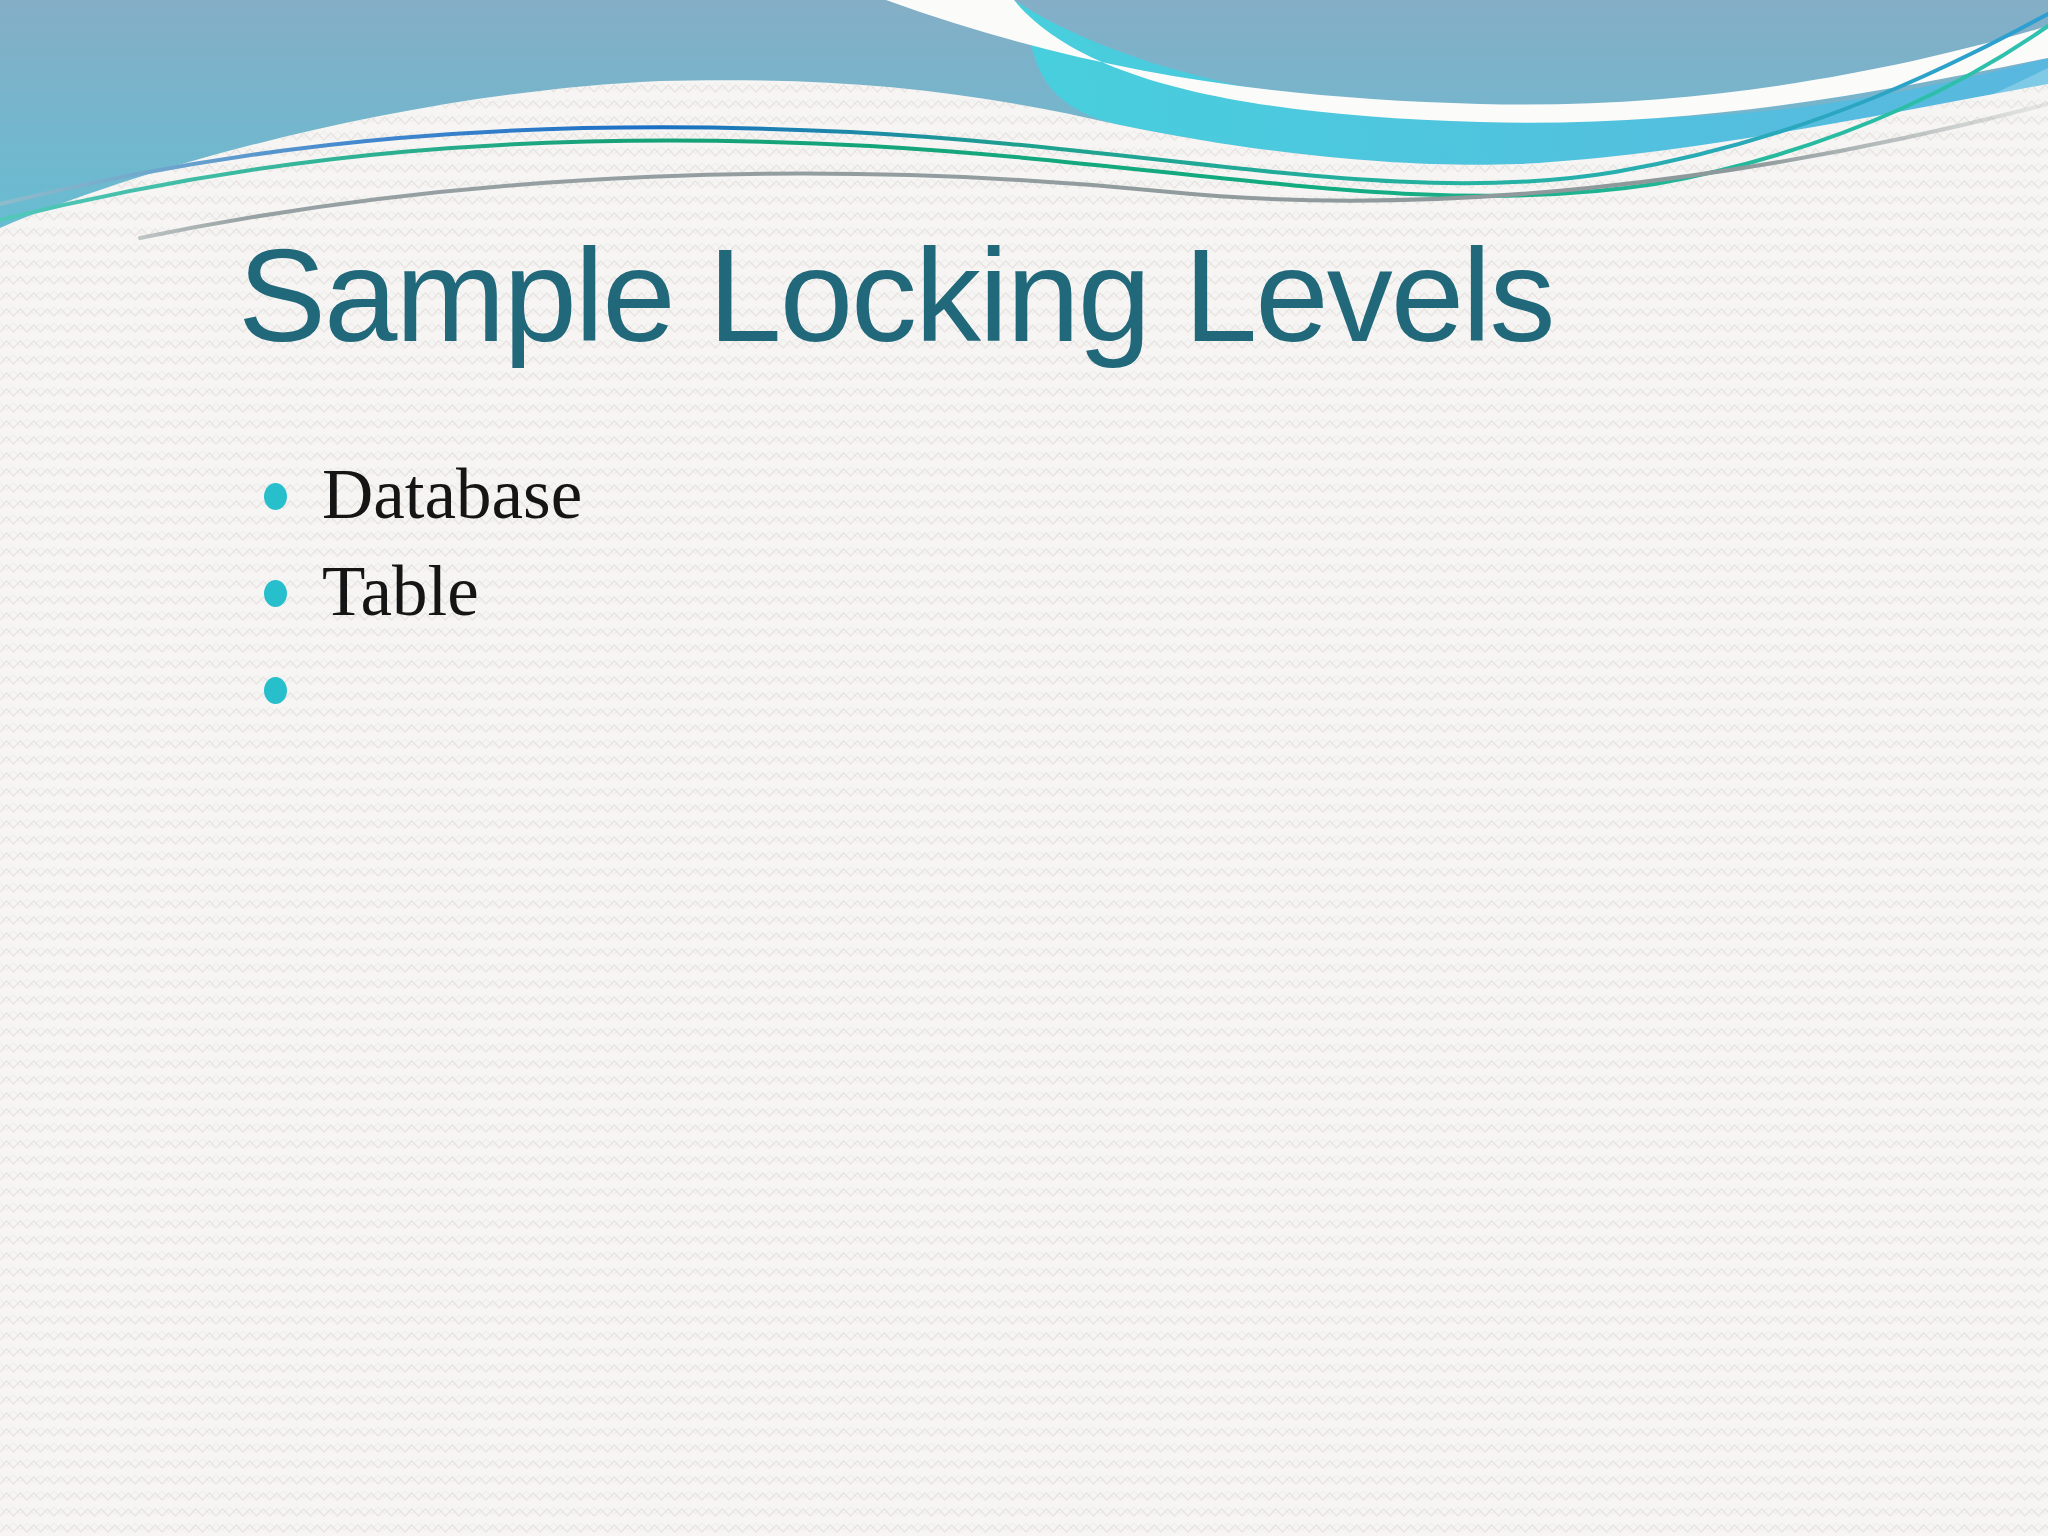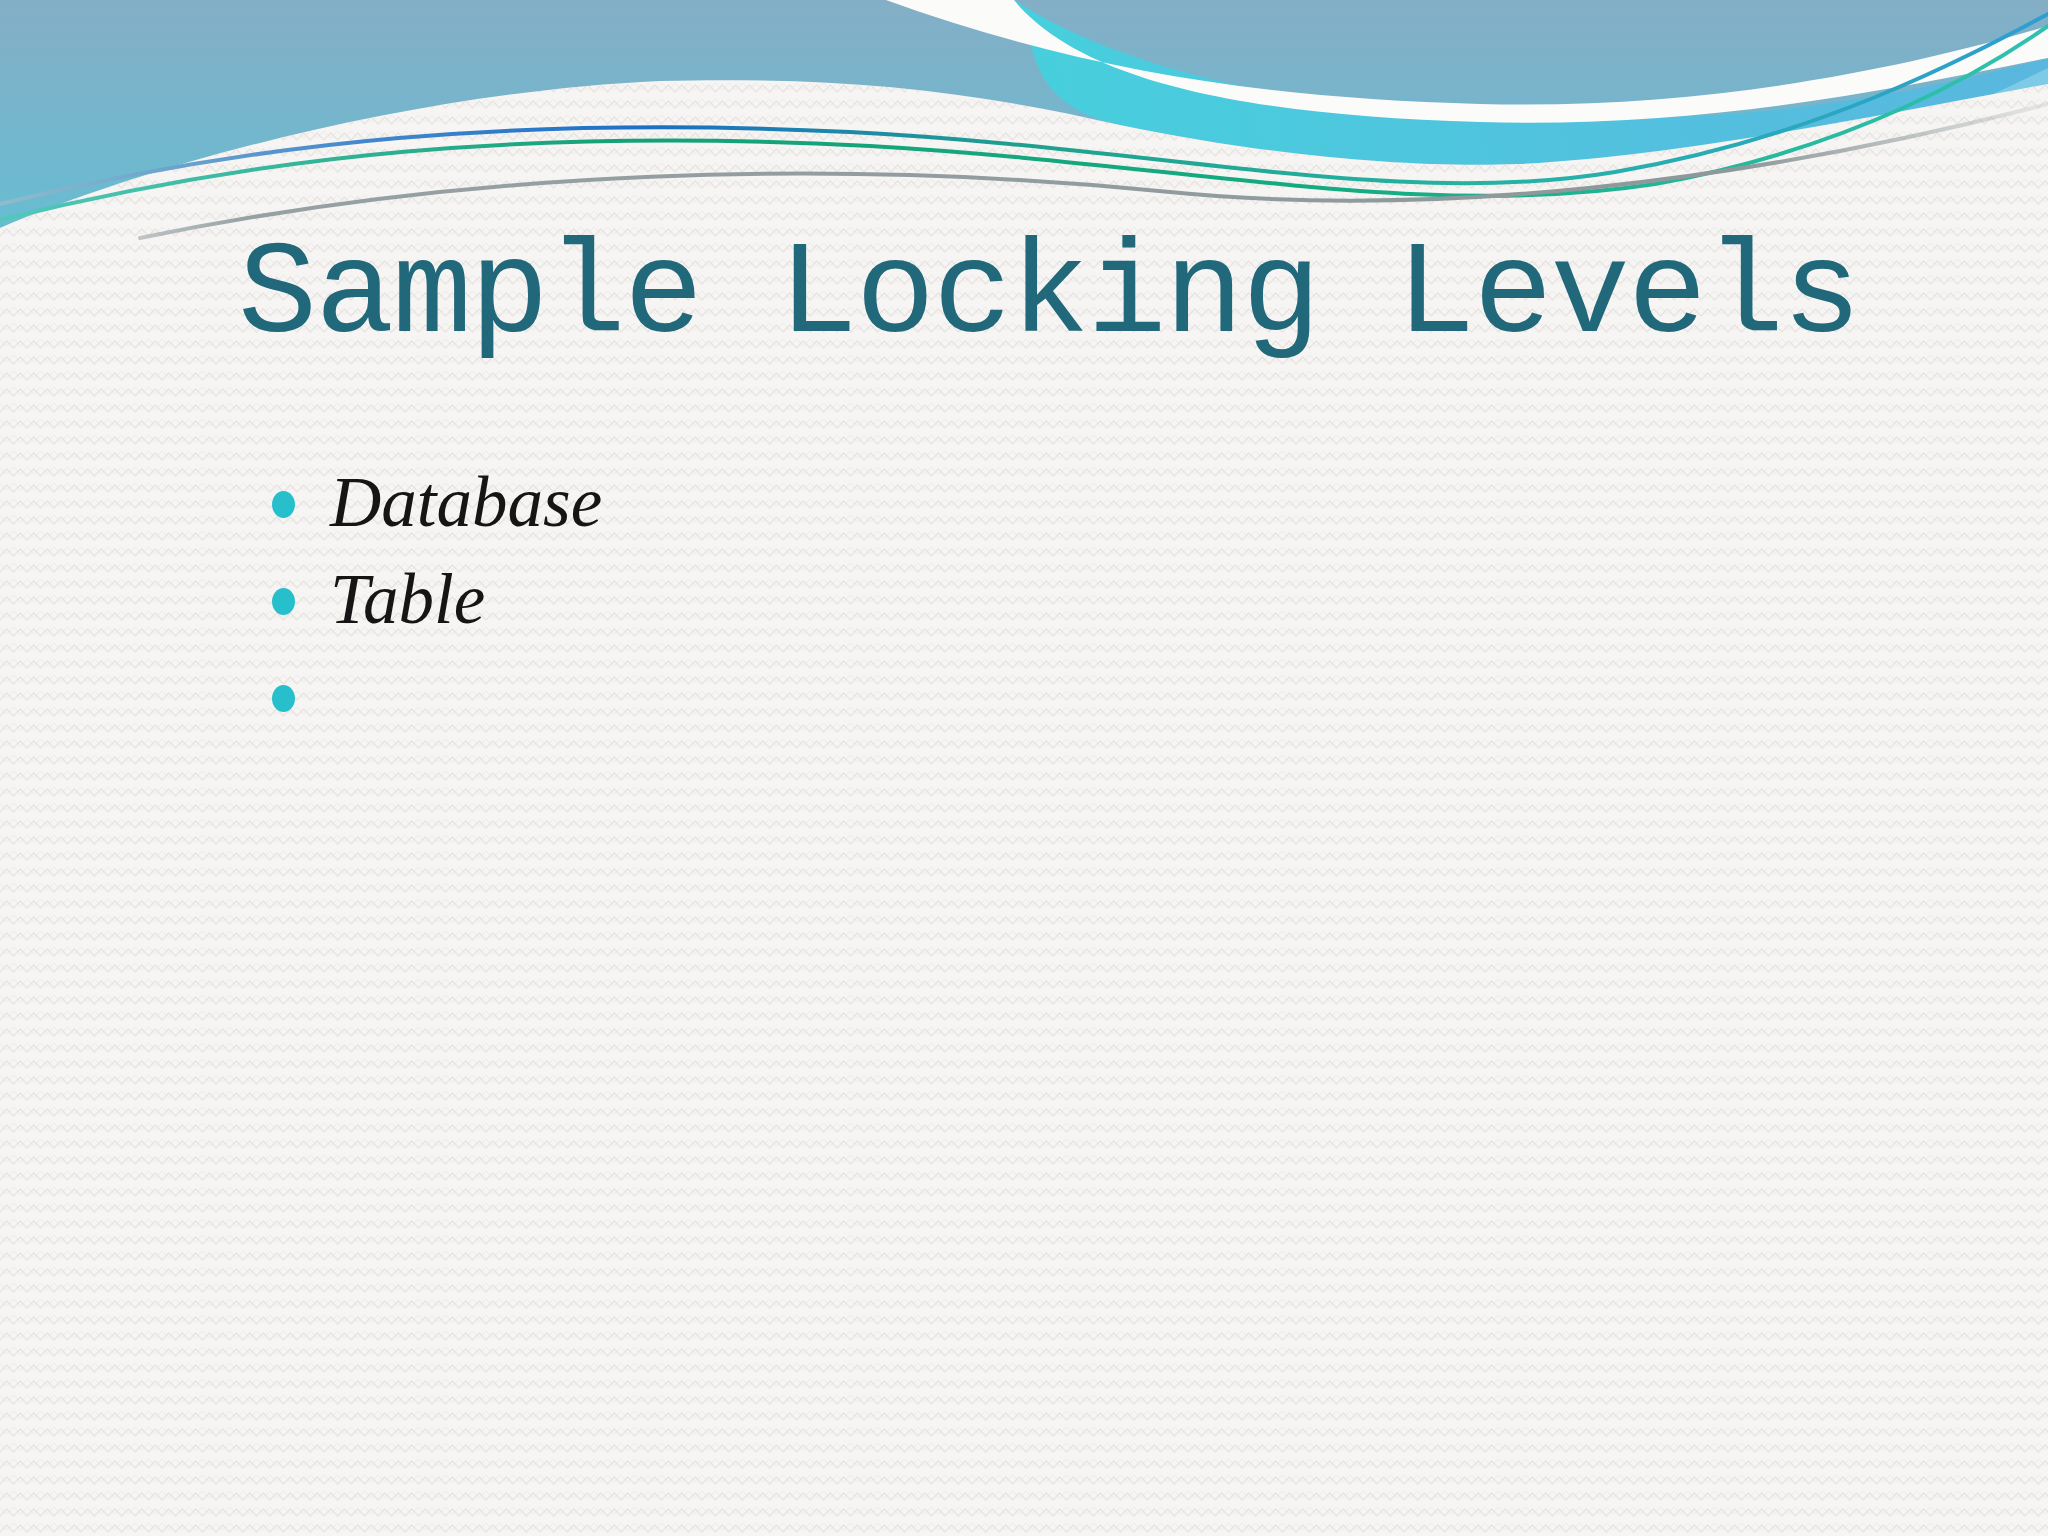--- a/index.html
+++ b/index.html
@@ -13,34 +13,33 @@
     position:relative;
     width:2048px;height:1536px;
     overflow:hidden;
     background:var(--page-background,#F6F5F3);
     font-family:"Liberation Sans",sans-serif;
   }
   .bg{position:absolute;inset:0;width:100%;height:100%;display:block;}
   .title{
     position:absolute;
     left:238px;top:226px;
-    font-family:Liberation Mono, monospace;
+    font-family:Liberation Sans, sans-serif;
     font-size:132px;
     line-height:140px;
     letter-spacing:-2px;
     font-weight:400;
     color:var(--title-text,#20687A);
     white-space:nowrap;
   }
   .bullets{
     position:absolute;
     left:264px;top:446px;
-    margin:8px;padding:0;
+    margin:0;padding:0;
     list-style:none;
-    font-style:italic;
   }
   .bullets li{
     display:flex;
     align-items:center;
     height:97px;
   }
   .dot{
     flex:0 0 auto;
     width:23px;height:27px;
     border-radius:50%;

